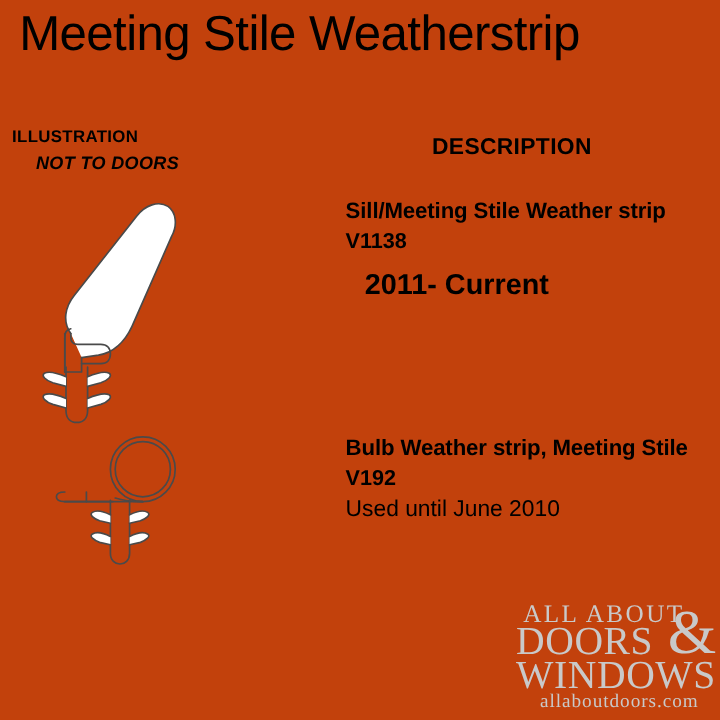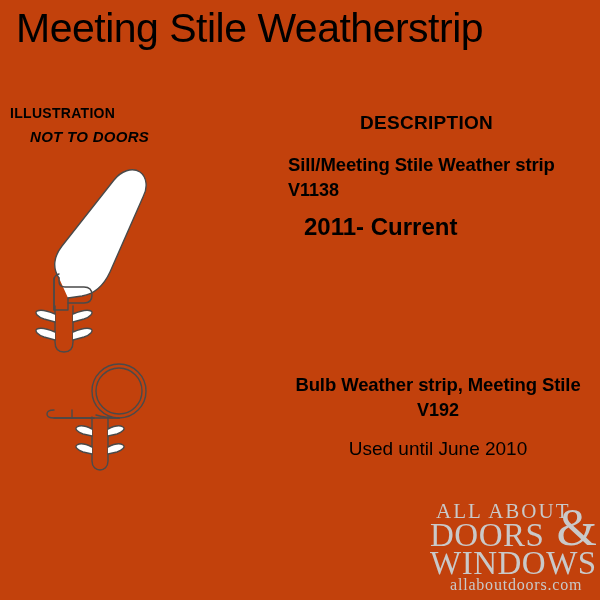--- a/index.html
+++ b/index.html
@@ -58,22 +58,22 @@
     left: 360px;
     top: 111px;
     font-size: 19px;
     font-weight: bold;
     letter-spacing: 0.3px;
     line-height: 24px;
   }
 
   
   .desc-block { position: absolute; left: 288px; width: 300px; }
-  .desc-block-1 { top: 152px; }
-  .desc-block-2 { top: 372px; text-align: center; }
+  .desc-block-1 { top: 163px; }
+  .desc-block-2 { top: 360px; }
 
   .desc-title {
     font-size: 18.5px;
     font-weight: bold;
     line-height: 25px;
     letter-spacing: -0.1px;
     margin: 0;
   }
   .desc-code {
     font-size: 18px;
@@ -85,21 +85,21 @@
     font-size: 24px;
     font-weight: 700;
     line-height: 30px;
     margin: 16px;
     margin-top: 8px;
   }
   .desc-note {
     font-size: 19px;
     font-weight: 400;
     line-height: 26px;
-    margin: 12px;
+    margin: 0;
   }
 
   
   .illus {
     position: absolute;
   }
   .illus-1 { left: 28px; top: 160px; }
   .illus-2 { left: 36px; top: 355px; }
 
   

